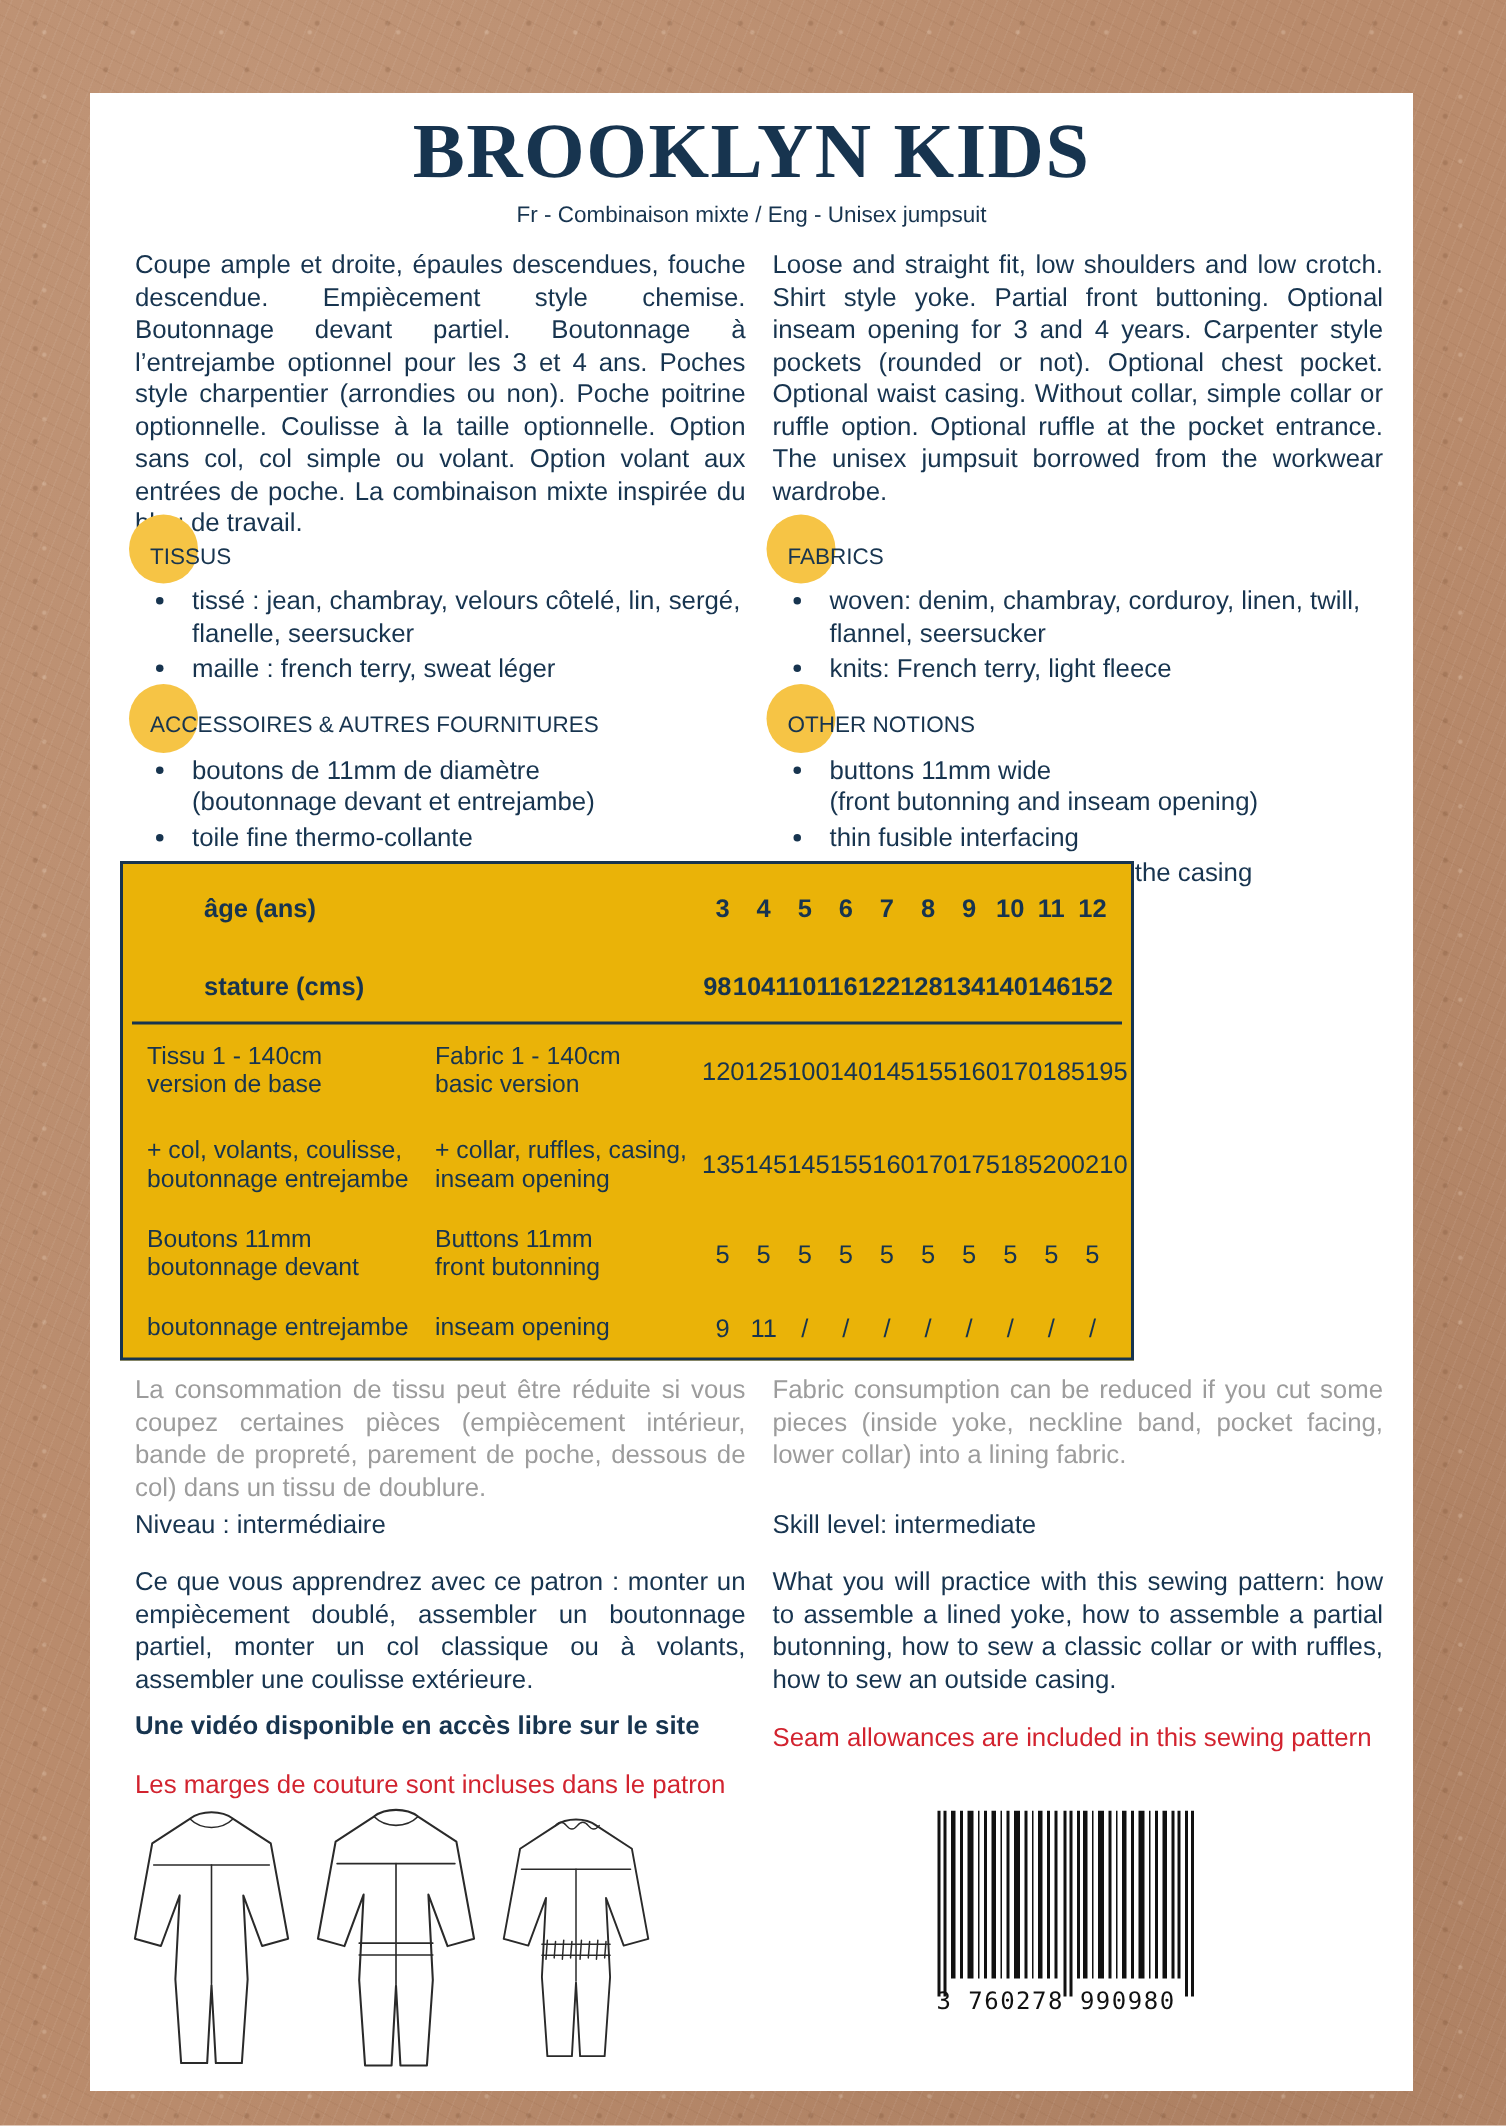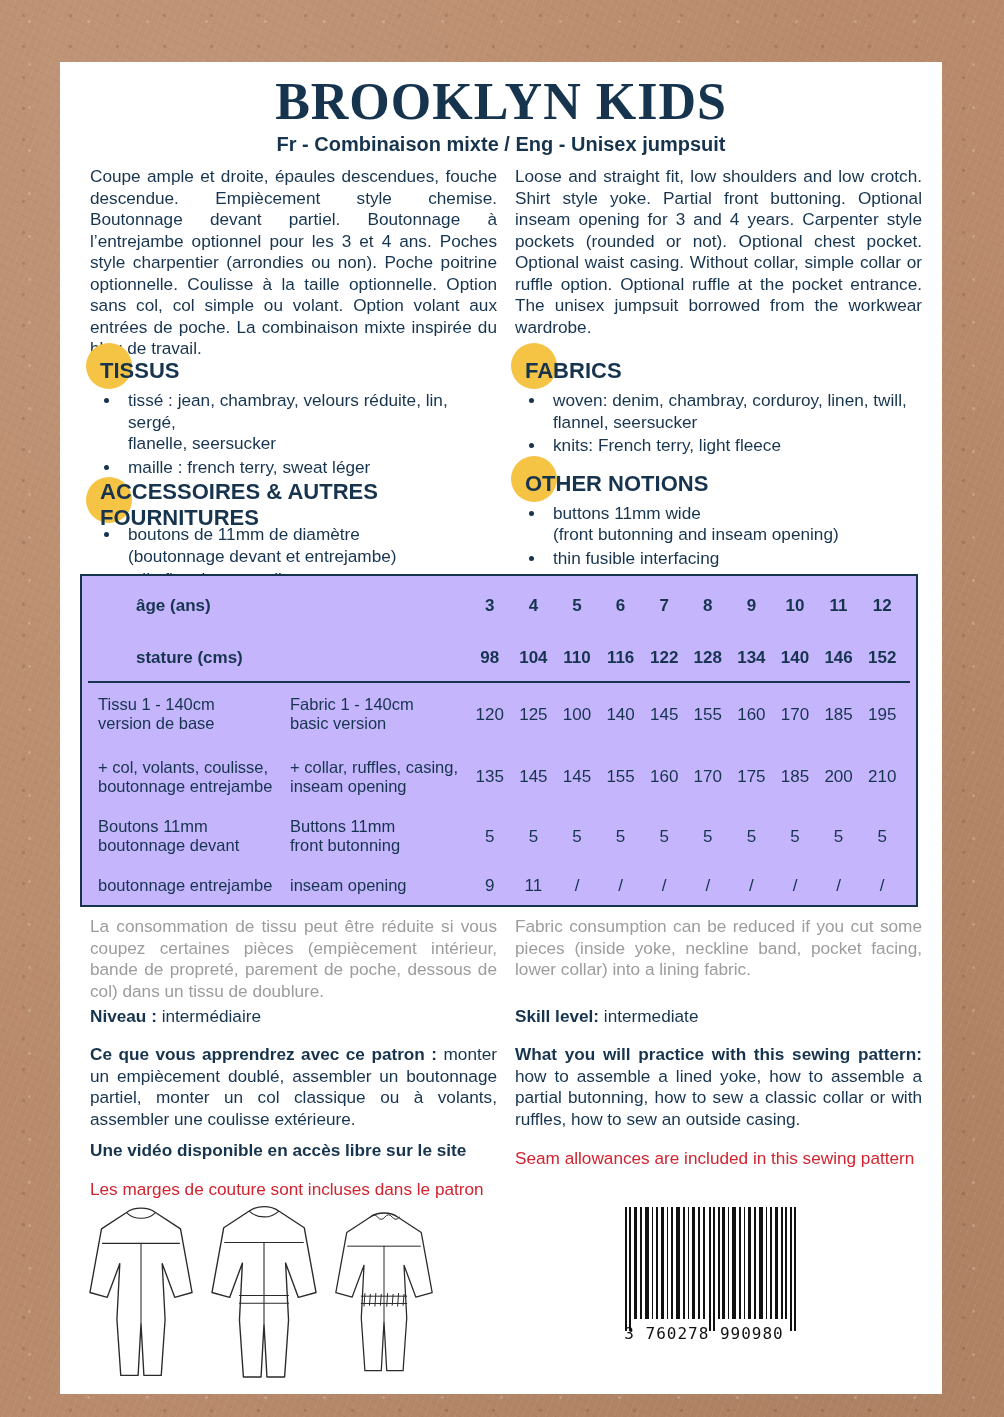--- a/index.html
+++ b/index.html
@@ -15,50 +15,50 @@
       radial-gradient(circle, rgba(255,240,225,.22) 0 1px, transparent 1.9px),
       repeating-linear-gradient(112deg, rgba(255,255,255,.05) 0 1px, transparent 1px 7px),
       repeating-linear-gradient(28deg, rgba(110,65,35,.06) 0 1px, transparent 1px 9px),
       radial-gradient(ellipse at 18% 8%, rgba(255,235,215,.10), transparent 55%),
       radial-gradient(ellipse at 82% 88%, rgba(80,45,25,.12), transparent 60%);
     background-size:47px 31px, 59px 43px, auto, auto, 100% 100%, 100% 100%;
   }
   .panel{position:absolute;left:60px;top:62px;width:882px;height:1332px;background:#fff;}
   .pagehead{position:absolute;top:12px;left:0;width:100%;text-align:center;color:var(--navy);}
   .title{font-family:"Liberation Serif",serif;font-weight:700;font-size:52px;line-height:56px;letter-spacing:1px;margin:0;}
-  .subtitle{font-size:20px;line-height:26px;margin-top:1px;font-weight:bold;}
+  .subtitle{font-size:15px;line-height:26px;margin-top:1px;}
   .cols{position:absolute;left:30px;width:832px;display:grid;grid-template-columns:1fr 1fr;column-gap:18px;}
   .intro{top:104px;}
   .sects{top:296px;}
   .ftr{top:854px;}
   .just{text-align:justify;font-size:17.2px;line-height:21.5px;margin:0;color:var(--navy);}
   .sec-h{position:relative;height:26px;display:flex;align-items:center;margin-left:10px;}
   .sec-h.second{margin-top:14px;}
   .circ{position:absolute;left:-14px;top:-15px;width:46px;height:46px;border-radius:50%;background:var(--yellow);z-index:0;}
-  .ht{position:relative;z-index:1;font-weight:700;font-size:22px;color:var(--navy);}
+  .ht{position:relative;z-index:1;font-weight:400;font-size:15px;color:var(--navy);}
   ul.blist{list-style:none;margin:6px 0 0;padding:0;color:var(--navy);font-size:17.2px;line-height:21.5px;}
   ul.blist li{position:relative;padding-left:38px;white-space:pre-line;margin-top:2px;}
   .dot{position:absolute;left:14px;top:8px;width:5px;height:5px;border-radius:50%;background:var(--navy);}
   
-  .stable{position:absolute;left:20px;top:512px;width:838px;height:333px;border:2px solid var(--navy);box-sizing:border-box;color:var(--navy);background:#c4b5fd;}
+  .stable{position:absolute;left:20px;top:512px;width:676px;height:333px;border:2px solid var(--navy);box-sizing:border-box;color:var(--navy);background:#eab308;}
   .trow{display:grid;grid-template-columns:192px 178px repeat(10,1fr);align-items:center;padding:0 12px 0 16px;box-sizing:border-box;}
   .r-age{height:58px;}.r-stat{height:47px;}.r3{height:62px;}.r4{height:63px;}.r5{height:56px;}.r6{height:43px;}
   .tsep{height:0;border-top:2.4px solid var(--navy);margin:0 6px;}
   .cell{font-size:16.5px;line-height:19px;white-space:pre-line;}
   .lblh{font-weight:700;padding-left:38px;font-size:17px;}
   .num{text-align:center;font-size:17px;}
   .bold{font-weight:700;}
   
   .gray{color:var(--gray);}
   .cons{height:84px;}
   .level{margin-top:6px;font-size:17.2px;color:var(--navy);}
   .learn{margin-top:4px;min-height:86px;}
   .video{margin-top:10px;font-weight:700;font-size:17.2px;color:var(--navy);}
   .seam{margin-top:18px;font-size:17.2px;color:var(--red);}
-  .b{font-weight:700;}
+  .b{font-weight:400;}
   
   .drawings{position:absolute;left:28px;top:1140px;display:flex;gap:16px;align-items:flex-end;}
   .drawings svg{display:block;}
   .outline{fill:#fff;stroke:#2a2a2a;stroke-width:1.4;stroke-linejoin:round;}
   .detail{fill:none;stroke:#2a2a2a;stroke-width:1.1;stroke-linecap:round;}
   
   .barcode{position:absolute;left:563px;top:1145px;width:178px;height:150px;}
   .bc-digits{position:absolute;left:-16px;right:0;bottom:14px;text-align:center;
     font-family:"DejaVu Sans Mono",monospace;font-size:16px;letter-spacing:1px;color:#111;}
 </style>
@@ -77,21 +77,21 @@
     <p class="just">Loose and straight fit, low shoulders and low crotch. Shirt style yoke. Partial front buttoning. Optional inseam opening for 3 and 4 years. Carpenter style pockets (rounded or not). Optional chest pocket. Optional waist casing. Without collar, simple collar or ruffle option. Optional ruffle at the pocket entrance. The unisex jumpsuit borrowed from the workwear wardrobe.</p>
   </div>
 
   <div class="cols sects">
     <div>
       <div class="sec-h">
         <span class="circ"></span>
         <span class="ht">TISSUS</span>
       </div>
       <ul class="blist">
-        <li><span class="dot"></span><span>tissé : jean, chambray, velours réduite, lin, sergé,
+        <li><span class="dot"></span><span>tissé : jean, chambray, velours côtelé, lin, sergé,
 flanelle, seersucker</span></li>
         <li><span class="dot"></span><span>maille : french terry, sweat léger</span></li>
       </ul>
       <div class="sec-h second">
         <span class="circ"></span>
         <span class="ht">ACCESSOIRES &amp; AUTRES FOURNITURES</span>
       </div>
       <ul class="blist">
         <li><span class="dot"></span><span>boutons de 11mm de diamètre
 (boutonnage devant et entrejambe)</span></li>

